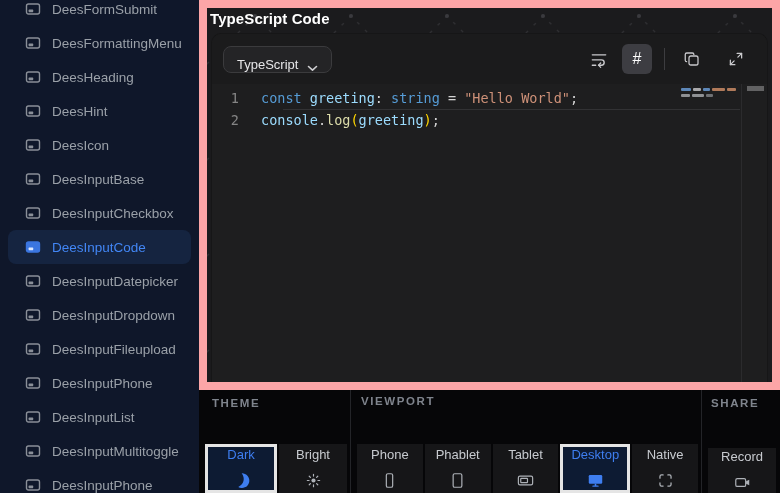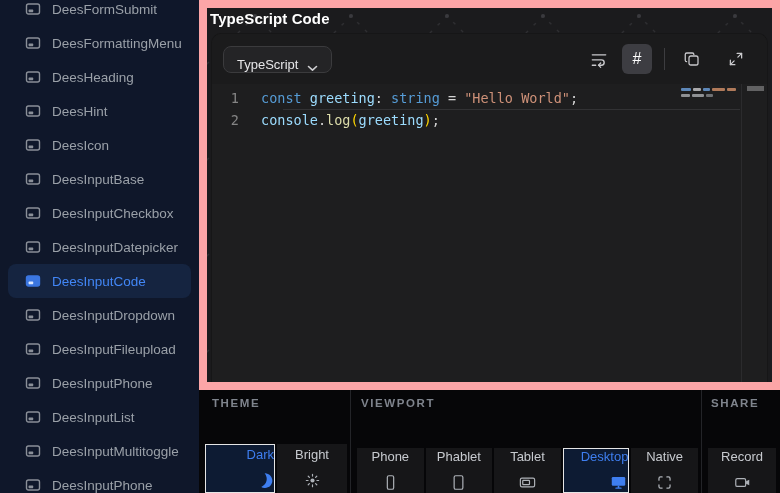--- a/index.html
+++ b/index.html
@@ -78,21 +78,21 @@
              font-size:11.5px; letter-spacing:1.6px; font-weight:600; }
   .bb-sec-theme .bb-head { padding-left:13px; }
   .bb-sec-viewport .bb-head { padding-left:10px; }
   .bb-sec-share .bb-head { padding-left:9px; }
   .bb-buttons { flex:1; display:flex; gap:2px; padding:0 3px 0 6px; }
   .bb-btn { flex:1; background:#161618; display:flex; flex-direction:column;
             align-items:center; justify-content:center; gap:9px; cursor:pointer;
             border:1px solid transparent; }
   .bb-btn .bb-label { color:#c7cacf; font-size:13px; }
   .bb-btn svg { color:#aeb2b8; }
-  .bb-btn.selected { background:#0d1b33; border:1px solid #e5e5e5;align-items:flex-end; }
+  .bb-btn.selected { background:#0d1b33; border:3px solid #e5e5e5; }
   .bb-btn.selected .bb-label, .bb-btn.selected svg { color:#3e7ef0; }
 </style>
 </head>
 <body>
 
 <div class="app">
 
   <nav class="sidebar">
     <div class="sb-list">
 
@@ -138,33 +138,33 @@
           </svg>
         <span class="sb-label">DeesInputBase</span>
       </div>
       <div class="sb-item">
         <svg class="sb-icon" viewBox="0 0 16 16">
             <rect class="outer" x="1.5" y="3" width="13" height="10" rx="2"></rect>
             <rect class="inner" x="3.6" y="8.6" width="4.6" height="2.6" rx="0.6"></rect>
           </svg>
         <span class="sb-label">DeesInputCheckbox</span>
       </div>
+      <div class="sb-item selected">
+        <svg class="sb-icon" viewBox="0 0 16 16">
+            <rect class="outer" x="1.5" y="3" width="13" height="10" rx="2"></rect>
+            <rect class="inner" x="3.6" y="8.6" width="4.6" height="2.6" rx="0.6"></rect>
+          </svg>
+        <span class="sb-label">DeesInputCode</span>
+      </div>
       <div class="sb-item">
         <svg class="sb-icon" viewBox="0 0 16 16">
             <rect class="outer" x="1.5" y="3" width="13" height="10" rx="2"></rect>
             <rect class="inner" x="3.6" y="8.6" width="4.6" height="2.6" rx="0.6"></rect>
           </svg>
         <span class="sb-label">DeesInputDatepicker</span>
-      </div>
-      <div class="sb-item selected">
-        <svg class="sb-icon" viewBox="0 0 16 16">
-            <rect class="outer" x="1.5" y="3" width="13" height="10" rx="2"></rect>
-            <rect class="inner" x="3.6" y="8.6" width="4.6" height="2.6" rx="0.6"></rect>
-          </svg>
-        <span class="sb-label">DeesInputCode</span>
       </div>
       <div class="sb-item">
         <svg class="sb-icon" viewBox="0 0 16 16">
             <rect class="outer" x="1.5" y="3" width="13" height="10" rx="2"></rect>
             <rect class="inner" x="3.6" y="8.6" width="4.6" height="2.6" rx="0.6"></rect>
           </svg>
         <span class="sb-label">DeesInputDropdown</span>
       </div>
       <div class="sb-item">
         <svg class="sb-icon" viewBox="0 0 16 16">

